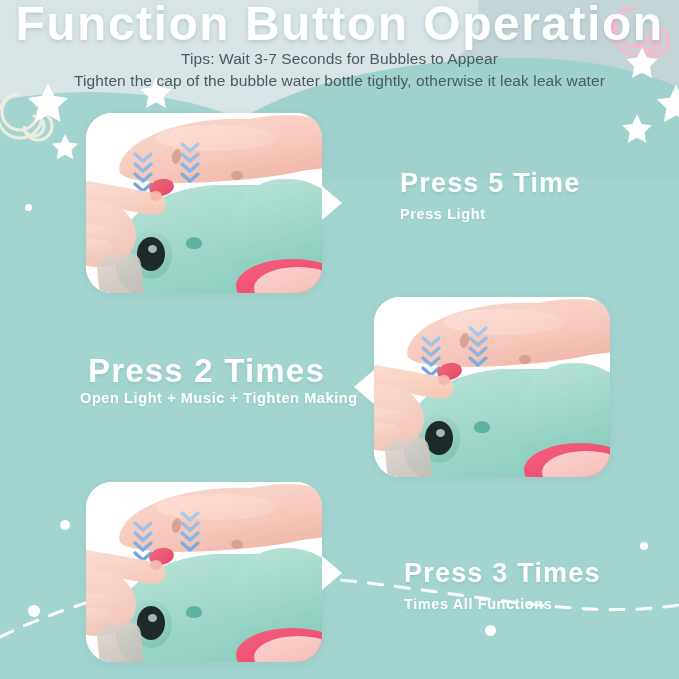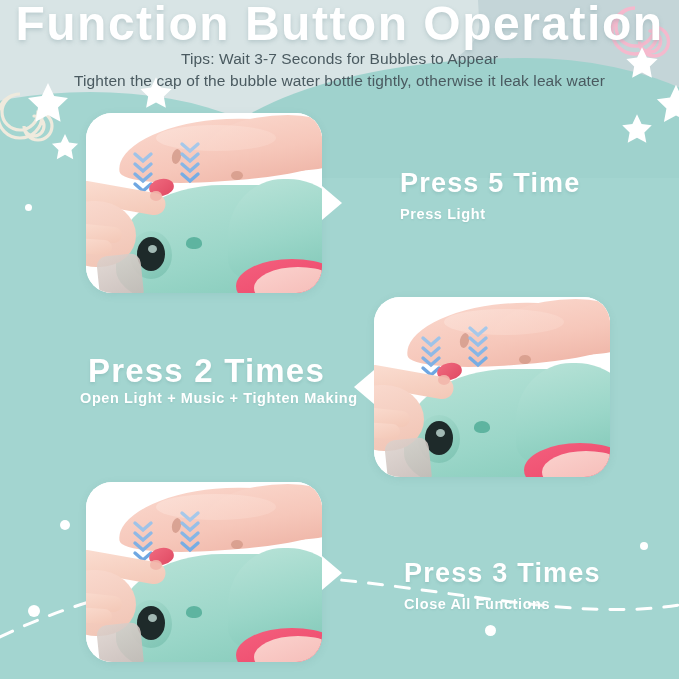--- a/index.html
+++ b/index.html
@@ -380,13 +380,13 @@
     <div class="p-palm" style="left:-26px; top:88px; width:76px; height:66px;"></div>
     <div class="p-finger" style="left:-18px; top:112px; width:54px; height:16px; transform:rotate(6deg);"></div>
     <div class="p-finger" style="left:-20px; top:126px; width:46px; height:15px; transform:rotate(4deg);"></div>
     <div class="p-nail" style="left:64px; top:78px; width:12px; height:10px; opacity:.9;"></div>
     <div class="p-bottle" style="left:12px; top:142px; width:44px; height:42px; transform:rotate(-6deg);"></div>
   </div>
 </div>
 <div class="arrow arrow-right" style="left:322px; top:556px;"></div>
 
 <div class="txt hdr" style="left:404px; top:558px; font-size:27px;">Press 3 Times</div>
-<div class="txt sub" style="left:404px; top:596px; font-size:14.5px;">Close All Functions</div>
+<div class="txt sub" style="left:404px; top:596px; font-size:14.5px;">Times All Functions</div>
 
 </body></html>

